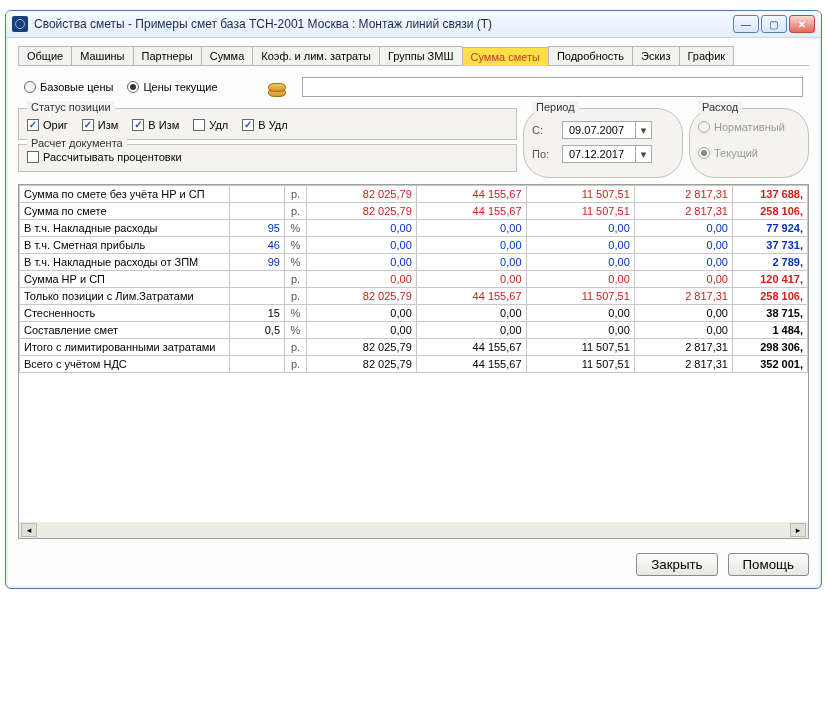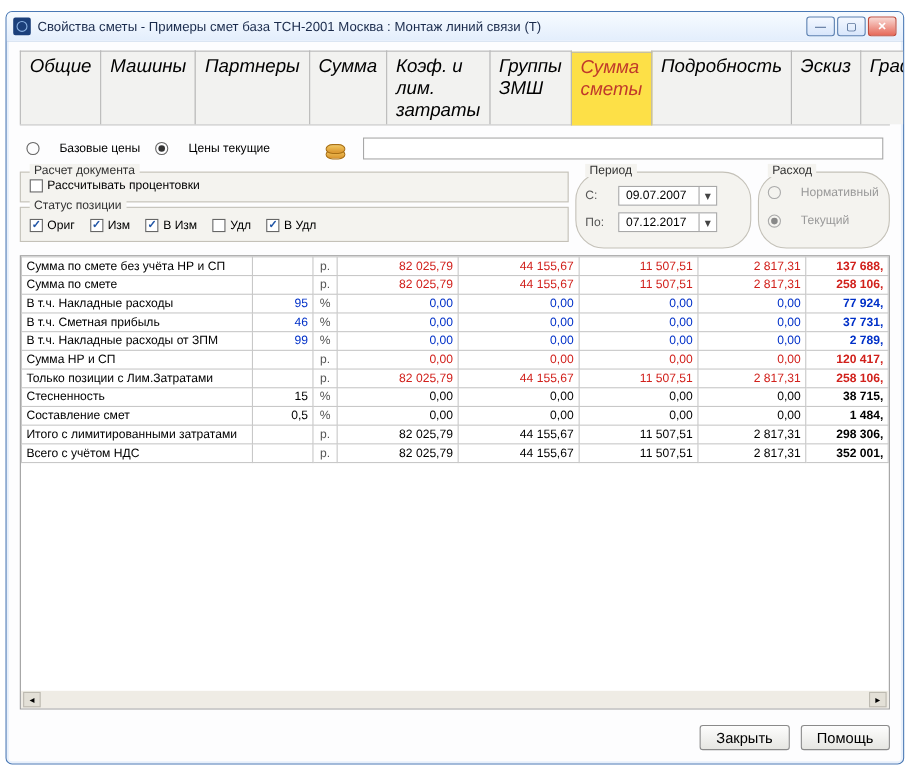--- a/index.html
+++ b/index.html
@@ -1,34 +1,34 @@
 <!DOCTYPE html>
 <html><head>
 <meta charset="utf-8">
 <style>
   * { box-sizing: border-box; }
   body { margin:0; font-family: Tahoma, Arial, sans-serif; font-size:11px; background:#fff; }
   .desktop { width:827px; height:703px; background:#fff; padding:10px 5px 0 5px; }
-  .window { width:100%; height:685px; border:1px solid #4a79b5; border-radius:6px; background:#fdfdfe; display:flex; flex-direction:column; box-shadow:0 0 0 2px #e8f0fb inset; }
+  .window { width:100%; height:579px; border:1px solid #4a79b5; border-radius:6px; background:#fdfdfe; display:flex; flex-direction:column; box-shadow:0 0 0 2px #e8f0fb inset; }
   .titlebar { background:linear-gradient(#f7fbff,#e3eefc); border-bottom:1px solid #c5d6ea; border-radius:5px 5px 0 0; display:flex; align-items:center; padding:4px 6px; gap:6px; }
   .app-icon { width:16px; height:16px; background:#1b3f7a; border-radius:2px; position:relative; }
   .app-icon::after{content:"";position:absolute;inset:3px;border:1px solid #8cb3e4;border-radius:50%;}
   .title-text { flex:1; color:#1a2b4c; font-weight:400; font-size:12px; }
   .win-btns { display:flex; gap:2px; }
   .win-btn { width:26px; height:18px; border:1px solid #5a7fb0; border-radius:3px; background:linear-gradient(#f4f8ff,#d8e6fb); display:flex; align-items:center; justify-content:center; font-size:10px; color:#1a3c6e; cursor:default;}
   .win-btn.close { border-color:#c24a3a; background:linear-gradient(#f9d9d4,#e6695a);color:#fff;font-weight:bold;}
   .content { flex:1; padding:8px 12px 10px 12px; display:flex; flex-direction:column; gap:6px; overflow:hidden;}
 
-  .tabs { display:flex; border-bottom:1px solid #b8b8b8; font-size:17px;font-style:italic;}
+  .tabs { display:flex; border-bottom:1px solid #b8b8b8; font-size:11px;}
   .tab { padding:3px 8px; border:1px solid #b8b8b8; border-bottom:none; background:#f2f2f0; margin-right:-1px; cursor:default;}
   .tab.active { background:#fde047; color:#c0392b; position:relative; top:1px;}
 
   .upper { display:flex; gap:6px; align-items:stretch; }
   .prices-row { display:flex; align-items:center; gap:14px; padding:4px 6px;}
-  .radio { display:flex; align-items:center; gap:18px; }
+  .radio { display:flex; align-items:center; gap:4px; }
   .radio .dot{width:12px;height:12px;border:1px solid #666;border-radius:50%;display:inline-flex;align-items:center;justify-content:center;}
   .radio.checked .dot::after{content:"";width:6px;height:6px;background:#333;border-radius:50%;}
   .coin-icon { width:22px; height:22px; display:inline-block; position:relative;}
   .coin-icon::before,.coin-icon::after{content:"";position:absolute;left:2px;width:16px;height:7px;border-radius:50%/70%;background:linear-gradient(#f2c75e,#d9942e);border:1px solid #a86f14;}
   .coin-icon::before{top:12px;}
   .coin-icon::after{top:7px;}
   .wide-input { flex:1; height:20px; border:1px solid #a8a8a8; background:#fff; }
 
   .fieldset { border:1px solid #c4c1b8; padding:6px 8px 8px 8px; position:relative; background:#f4f3ef;}
   .fieldset > .legend { position:absolute; top:-8px; left:8px; background:#f4f3ef; padding:0 4px; color:#333;}
@@ -112,50 +112,50 @@
             <span>Цены текущие</span>
           </label>
         <span style="width:20px"></span>
         <span class="coin-icon"></span>
         <div class="wide-input"></div>
       </div>
 
       <div class="upper">
         <div class="left-col">
           <div class="fieldset">
+            <span class="legend">Статус позиции</span>
+            <div class="status-row" id="status-row">
+                <label class="chk checked">
+                  <span class="sq"></span>
+                  <span>Ориг</span>
+                </label>
+                <label class="chk checked">
+                  <span class="sq"></span>
+                  <span>Изм</span>
+                </label>
+                <label class="chk checked">
+                  <span class="sq"></span>
+                  <span>В Изм</span>
+                </label>
+                <label class="chk">
+                  <span class="sq"></span>
+                  <span>Удл</span>
+                </label>
+                <label class="chk checked">
+                  <span class="sq"></span>
+                  <span>В Удл</span>
+                </label>
+              </div>
+          </div>
+          <div class="fieldset">
             <span class="legend">Расчет документа</span>
             <label class="chk">
                 <span class="sq"></span>
                 <span>Рассчитывать процентовки</span>
               </label>
-          </div>
-          <div class="fieldset">
-            <span class="legend">Статус позиции</span>
-            <div class="status-row" id="status-row">
-                <label class="chk checked">
-                  <span class="sq"></span>
-                  <span>Ориг</span>
-                </label>
-                <label class="chk checked">
-                  <span class="sq"></span>
-                  <span>Изм</span>
-                </label>
-                <label class="chk checked">
-                  <span class="sq"></span>
-                  <span>В Изм</span>
-                </label>
-                <label class="chk">
-                  <span class="sq"></span>
-                  <span>Удл</span>
-                </label>
-                <label class="chk checked">
-                  <span class="sq"></span>
-                  <span>В Удл</span>
-                </label>
-              </div>
           </div>
         </div>
 
         <div class="fieldset period-box">
           <span class="legend">Период</span>
           <div class="date-row">
             <span class="lbl">С:</span>
             <div class="date-select">
               <span class="val">09.07.2007</span>
                 <span class="arr">▾</span>

